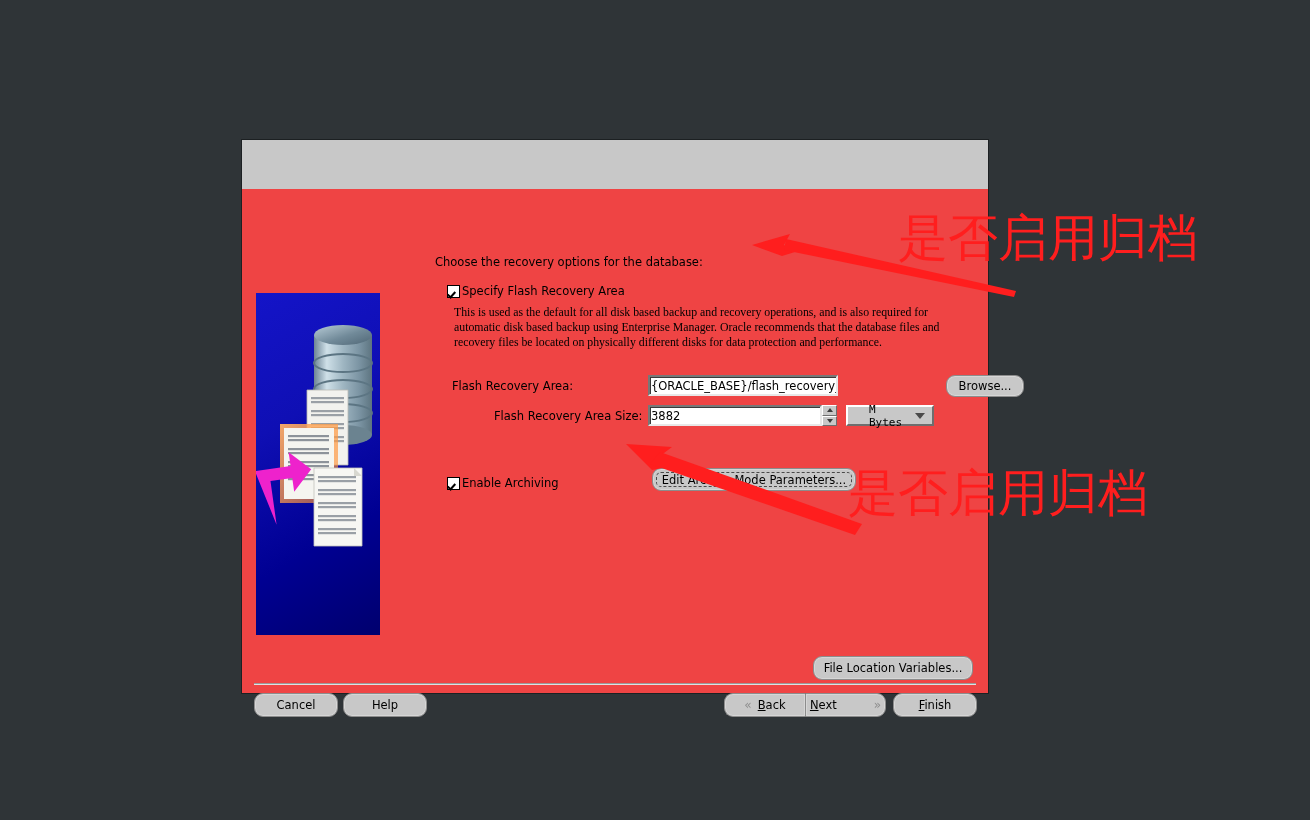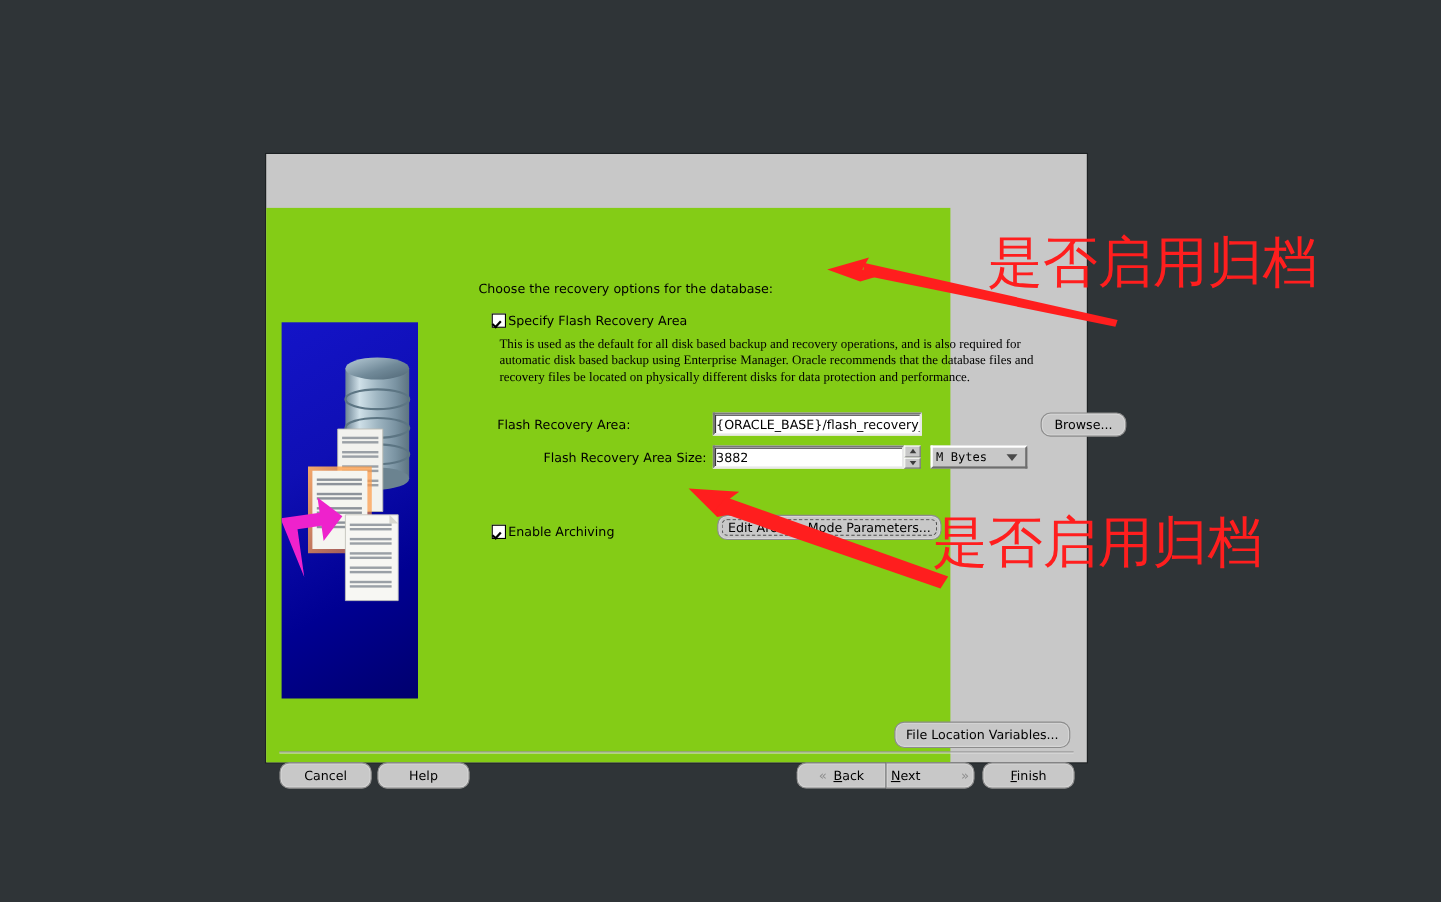--- a/index.html
+++ b/index.html
@@ -57,23 +57,23 @@
   .win-btn svg { position: absolute; left: 50%; top: 50%; transform: translate(-50%,-50%); }
   #btn-min  { left: 570px; }
   #btn-max  { left: 639px; }
   #btn-close{ left: 708px; }
 
   
   #dlg-body {
     position: absolute;
     left: 0;
     top: 49px;
-    width: 622px;
+    width: 746px;
     height: 504px;
-    background: #84cc16;
+    background: #ef4444;
   }
 
   
   #illustration {
     position: absolute;
     left: 14px;
     top: 104px;
     width: 124px;
     height: 342px;
     background: linear-gradient(150deg,#1414c8 0%, #0f0fb4 35%, #000092 70%, #00006e 100%);
@@ -189,21 +189,21 @@
   
   #unit-combo {
     position: absolute;
     left: 604px; top: 216px;
     width: 88px; height: 21px;
     background: #c8c8c8;
     border: 2px solid;
     border-color: #ffffff #6e6e6e #6e6e6e #ffffff;
     display: flex; align-items: center;
     box-sizing: border-box;
-    padding-left: 3px;
+    padding-left: 21px;
   }
   #unit-combo .cmb-val {
     font-family: "DejaVu Sans Mono", monospace;
     font-size: 11px; color: #000; flex: 1;
   }
   #unit-combo .cmb-arrow {
     width: 0; height: 0;
     border-left: 5px solid transparent;
     border-right: 5px solid transparent;
     border-top: 6px solid #4a4a4a;

